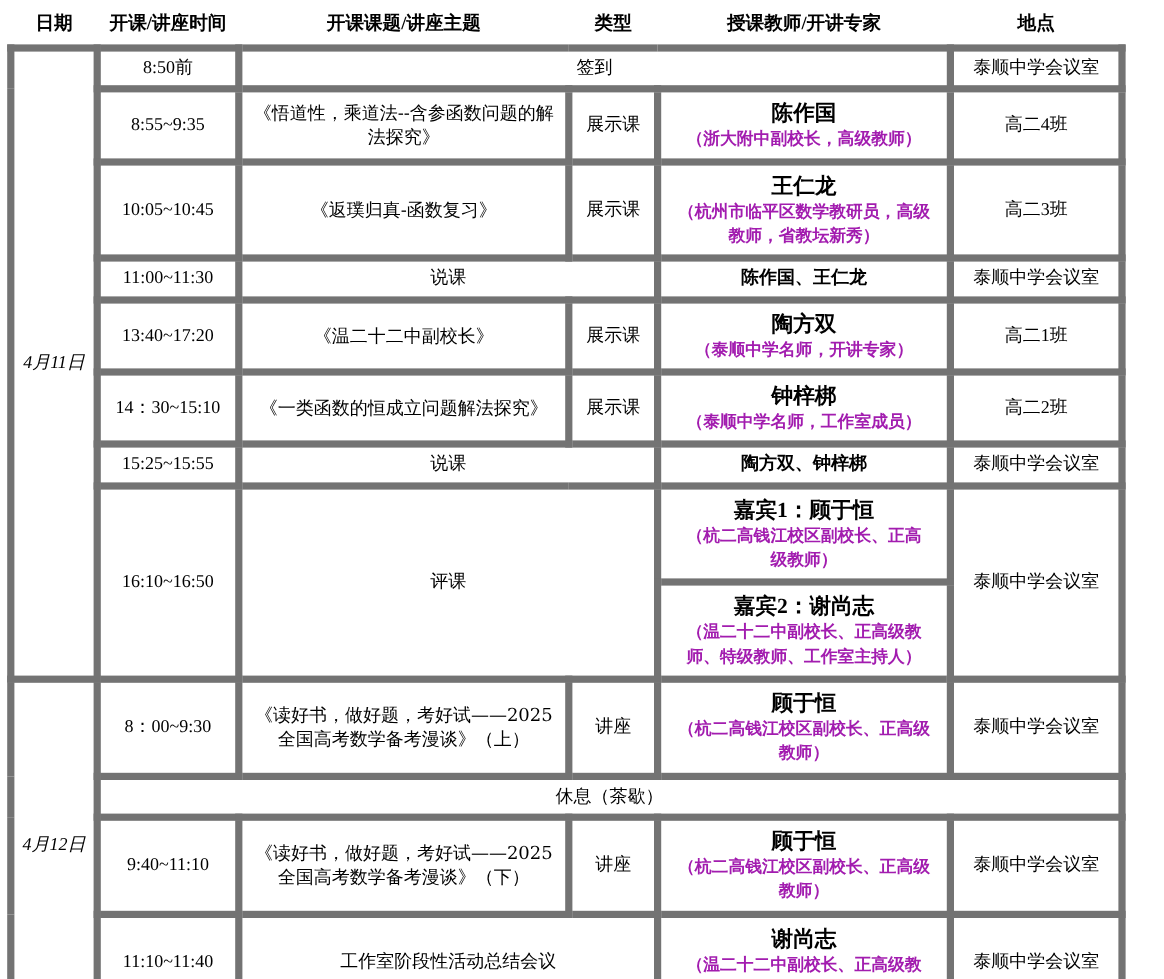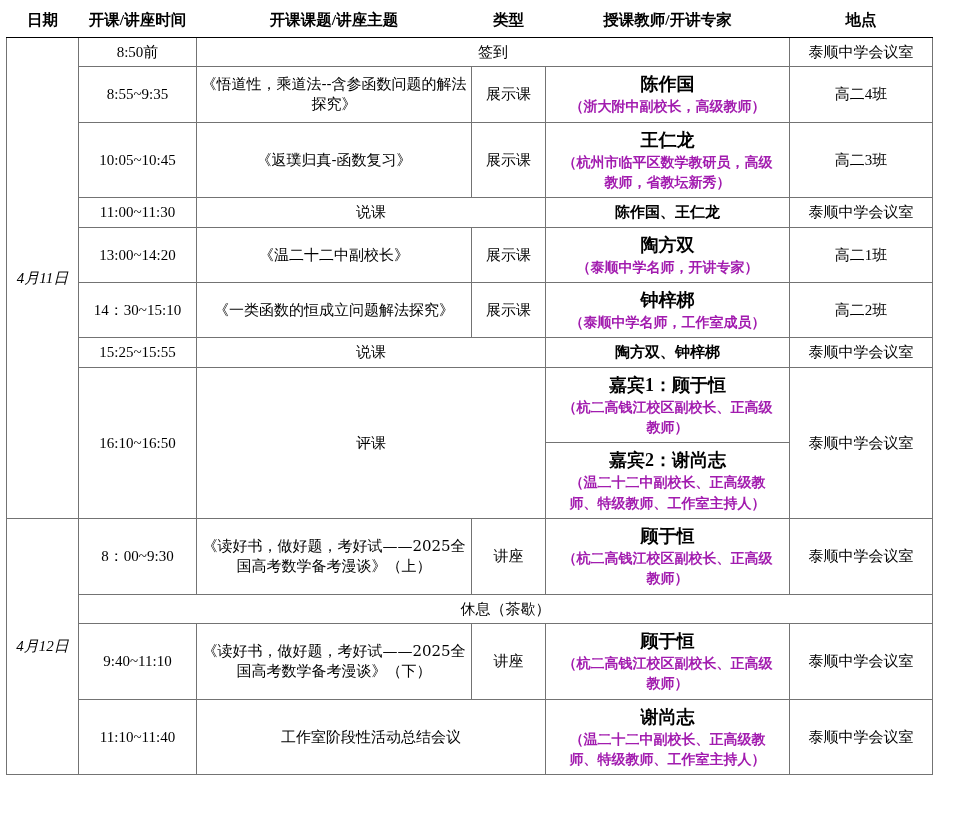--- a/index.html
+++ b/index.html
@@ -13,21 +13,21 @@
     font-family: "Liberation Serif", "DejaVu Serif", serif;
     color: #000000;
   }
   #schedule-table {
     border-collapse: collapse;
     width: 828px;
     margin: 4px 6px 0 6px;
     table-layout: fixed;
   }
   #schedule-table td, #schedule-table th {
-    border: 1px solid #737373;
+    border: 6px solid #737373;
     text-align: center;
     vertical-align: middle;
     padding: 4px 4px;
     font-size: 15px;
     line-height: 1.35;
   }
   
   #schedule-table thead th {
     border-top: none;
     border-left: none;
@@ -143,21 +143,21 @@
     </tr>
 
     <tr>
       <td class="time-cell">11:00~11:30</td>
       <td colspan="2" class="merged-span plain-center">说课</td>
       <td class="teacher-name">陈作国、王仁龙</td>
       <td class="place-cell">泰顺中学会议室</td>
     </tr>
 
     <tr>
-      <td class="time-cell">13:00~14:20</td>
+      <td class="time-cell">13:40~17:20</td>
       <td class="topic-cell">《温二十二中副校长》</td>
       <td class="type-cell">展示课</td>
       <td>
         <div class="teacher-name">陶方双</div>
         <div class="teacher-sub">（泰顺中学名师，开讲专家）</div>
       </td>
       <td class="place-cell">高二1班</td>
     </tr>
 
     <tr>

